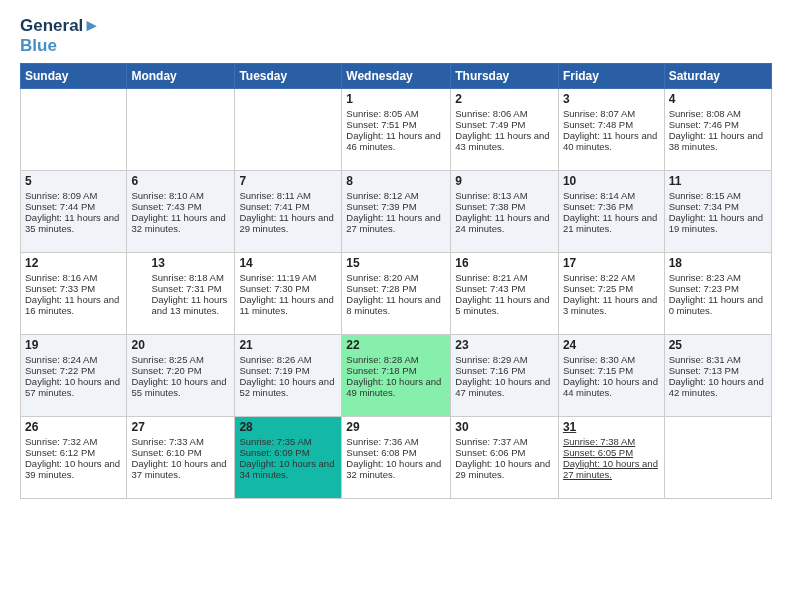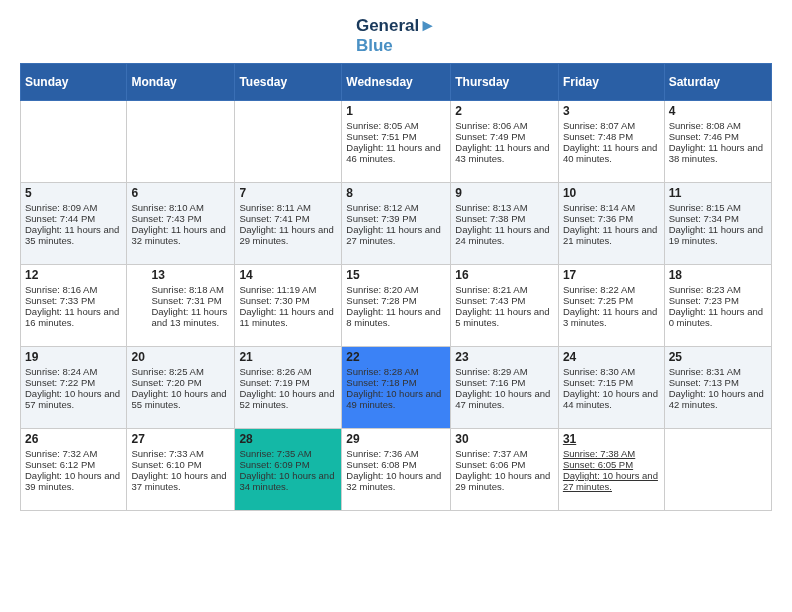--- a/index.html
+++ b/index.html
@@ -11,21 +11,21 @@
       overflow: hidden;
     }
     .page {
       width: 792px;
       height: 612px;
       padding: 16px 20px 10px 20px;
       background: #fff;
     }
     .header {
       display: flex;
-      justify-content: center;
+      justify-content: flex-start;
       align-items: flex-start;
       margin-bottom: 8px;
     }
     .logo {
       display: flex;
       align-items: center;
     }
     .title-section {
       text-align: right;
     }
@@ -42,21 +42,21 @@
     .calendar {
       width: 100%;
       border-collapse: collapse;
       border: 1px solid #ccc;
     }
     .calendar th {
       background: #2a5fa5;
       color: #fff;
       font-size: 12px;
       font-weight: bold;
-      padding: 11px 4px;
+      padding: 5px 4px;
       text-align: left;
       border: 1px solid #3a6fb5;
     }
     .calendar td {
       vertical-align: top;
       padding: 3px 4px;
       border: 1px solid #ccc;
       font-size: 9.5px;
       color: #333;
       width: 113px;
@@ -244,21 +244,21 @@
             <div>Sunrise: 8:25 AM</div>
             <div>Sunset: 7:20 PM</div>
             <div>Daylight: 10 hours and 55 minutes.</div>
           </td>
           <td style="background: rgb(240, 244, 248);">
             <span class="day-number">21</span>
             <div>Sunrise: 8:26 AM</div>
             <div>Sunset: 7:19 PM</div>
             <div>Daylight: 10 hours and 52 minutes.</div>
           </td>
-          <td style="background: #3b82f6; margin-top: 35px;">
+          <td style="background: #86efac; margin-top: 35px;">
             <span class="day-number">22</span>
             <div>Sunrise: 8:28 AM</div>
             <div>Sunset: 7:18 PM</div>
             <div>Daylight: 10 hours and 49 minutes.</div>
           </td>
           <td style="background: rgb(240, 244, 248);">
             <span class="day-number">23</span>
             <div>Sunrise: 8:29 AM</div>
             <div>Sunset: 7:16 PM</div>
             <div>Daylight: 10 hours and 47 minutes.</div>

